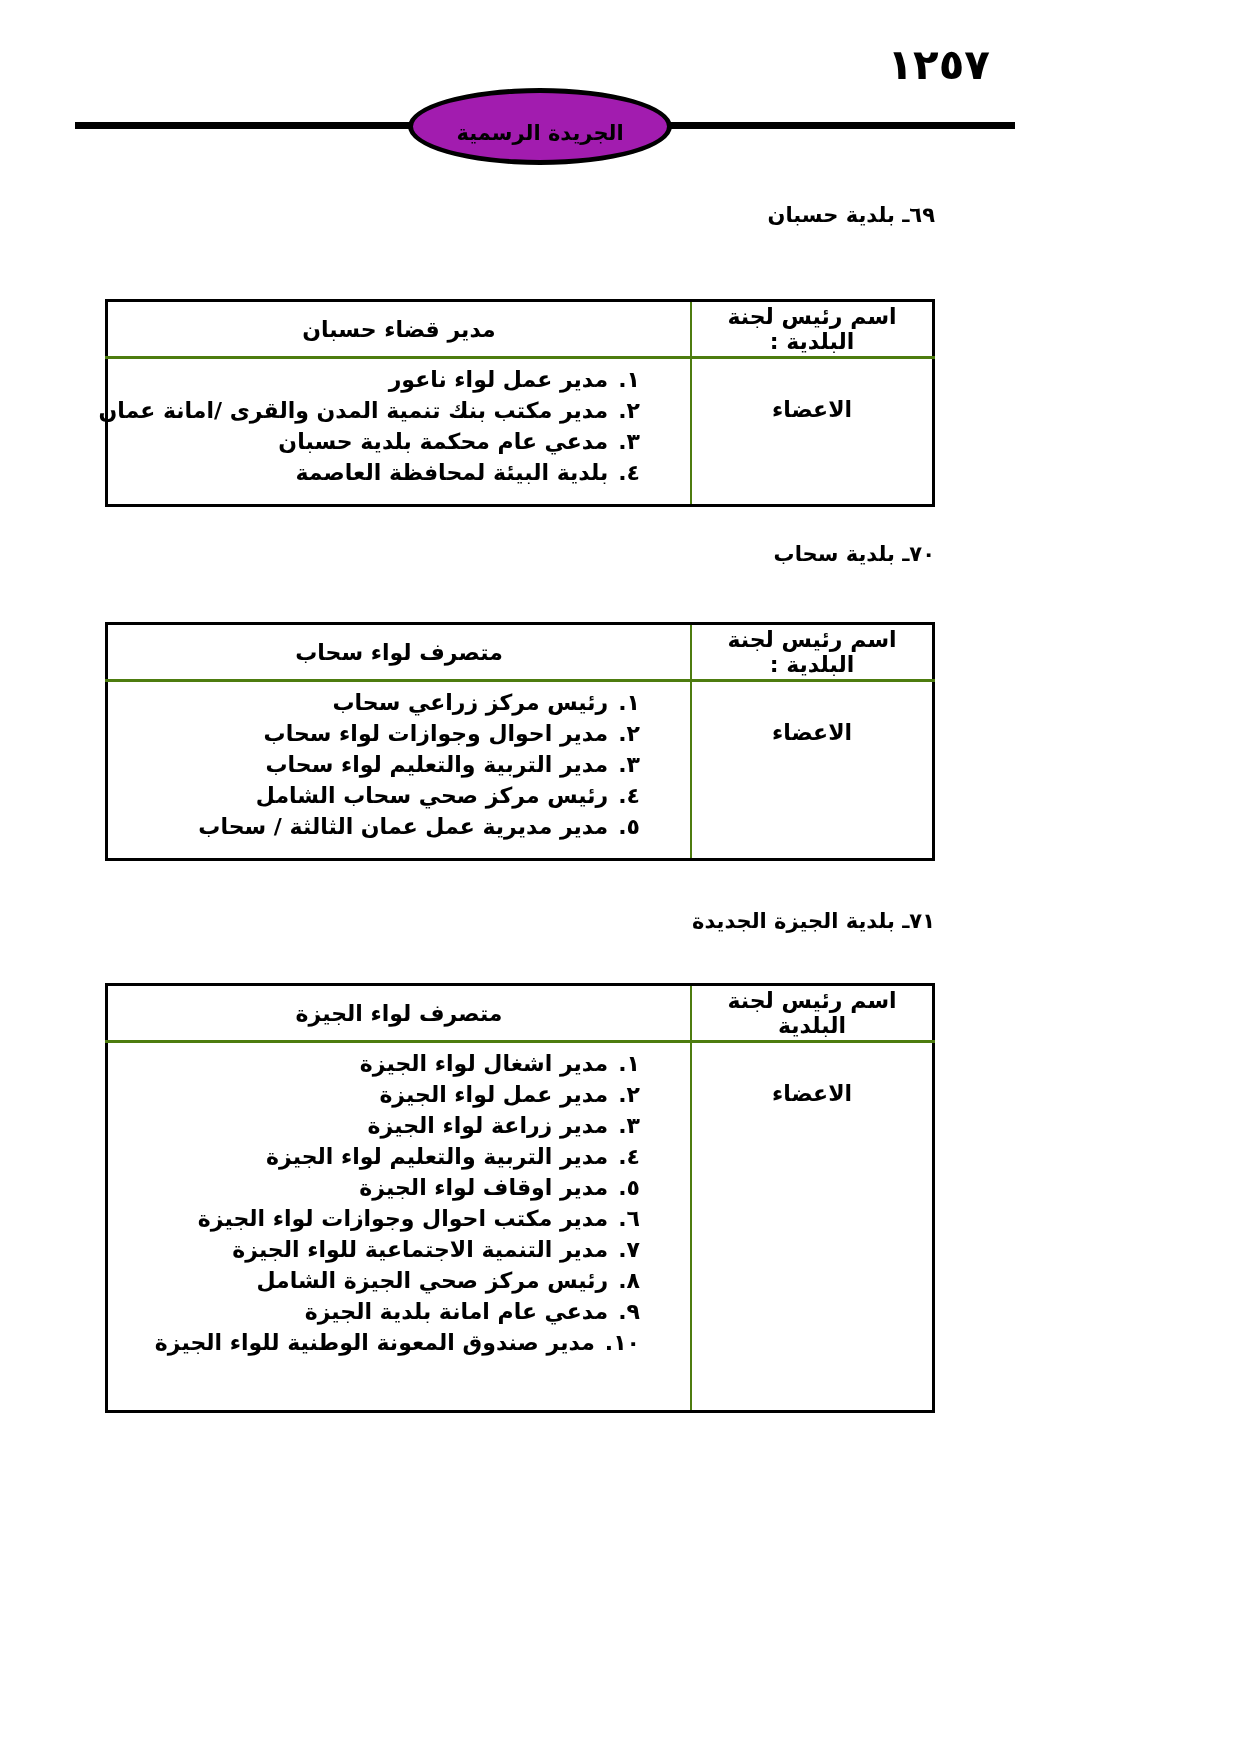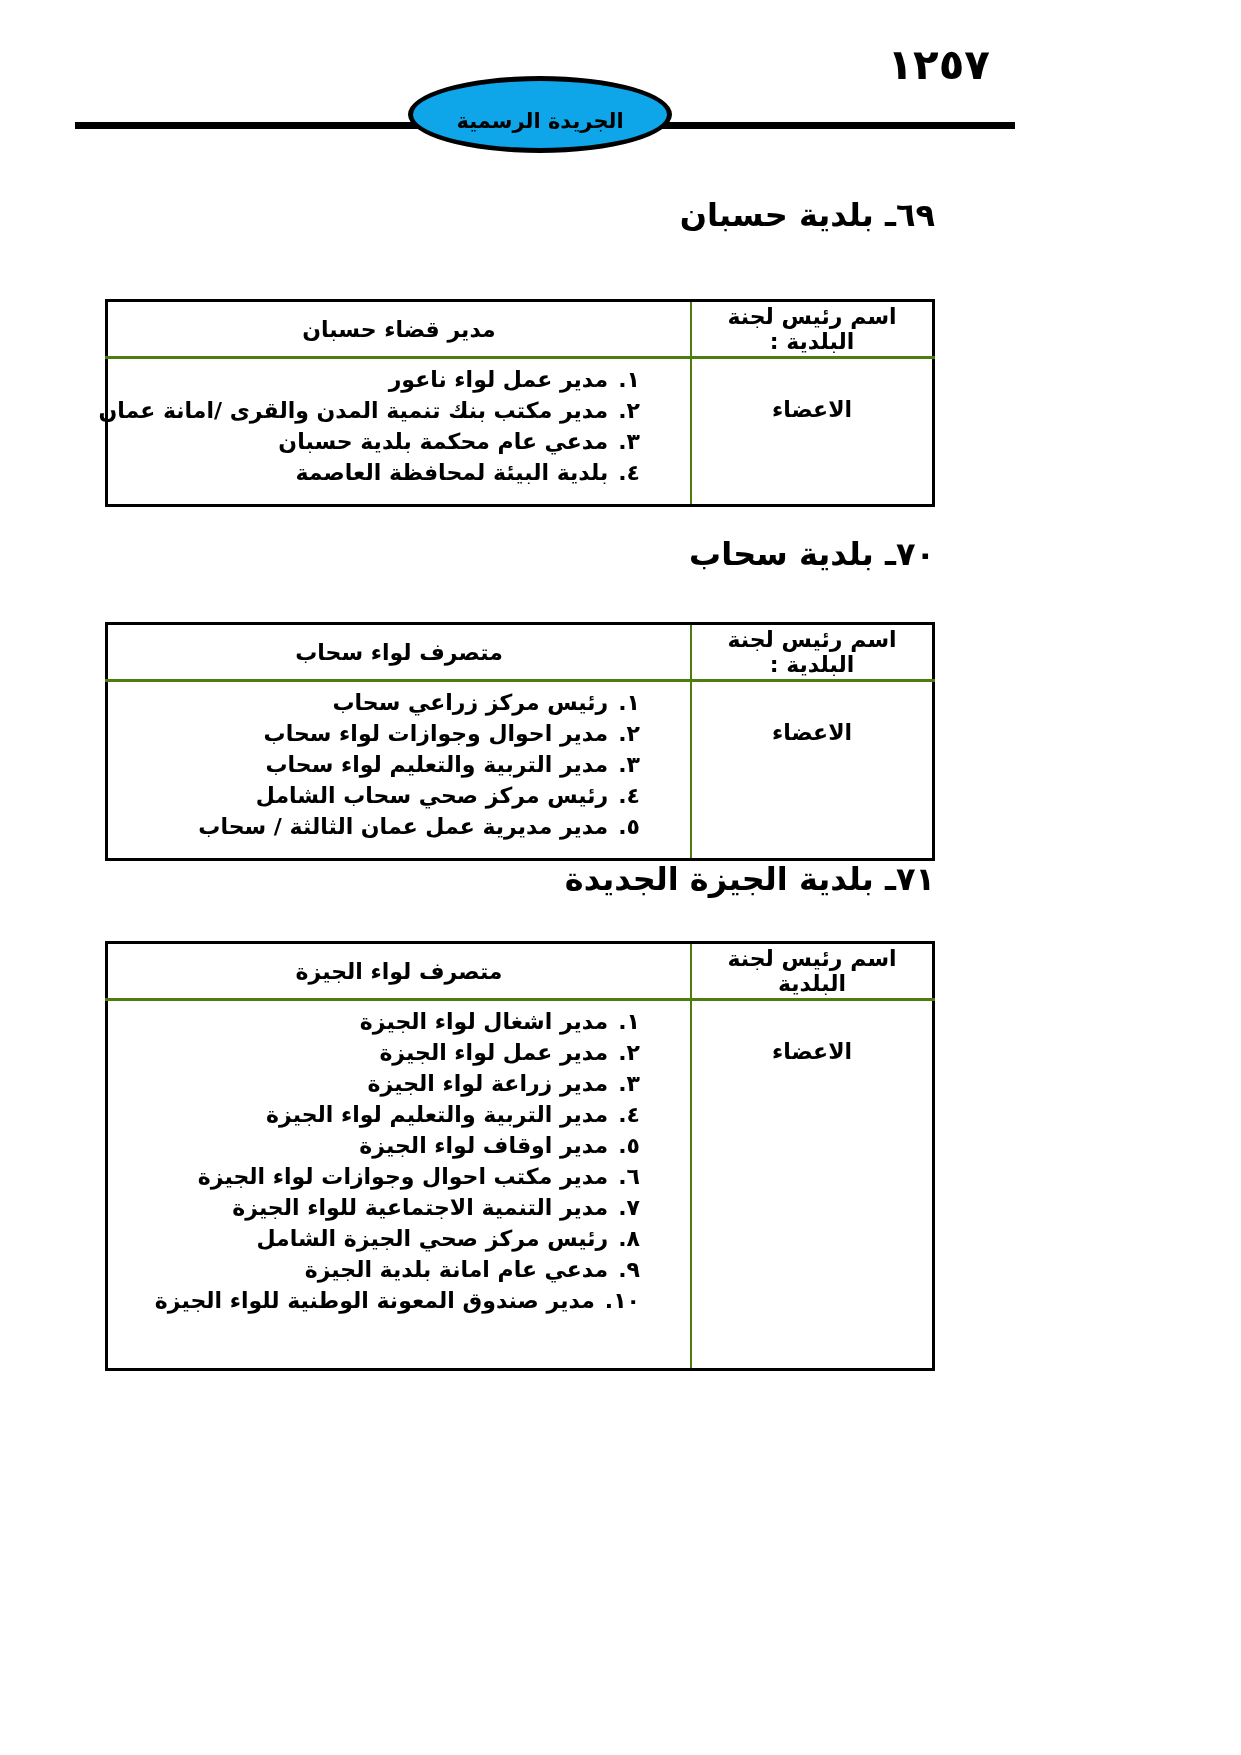--- a/index.html
+++ b/index.html
@@ -36,50 +36,50 @@
     position: absolute;
     top: 122px;
     left: 75px;
     width: 940px;
     height: 7px;
     background: #000;
     z-index: 1;
   }
   .banner-oval {
     position: absolute;
-    top: 76px;
+    top: 88px;
     left: 408px;
     width: 264px;
     height: 77px;
     box-sizing: border-box;
     border: 5px solid #000;
     border-radius: 50%;
-    background: #0ea5e9;
+    background: #a21caf;
     z-index: 2;
     display: flex;
     align-items: center;
     justify-content: center;
     padding-top: 12px;
   }
   .banner-text {
     font-size: 21px;
     white-space: nowrap;
   }
 
   
   .section-title {
     margin: 0 306px 0 0;
     text-align: right;
-    font-size: 32px;
+    font-size: 21px;
     line-height: 36px;
     font-weight: 700;
   }
   .title-69 { margin-top: 22px; }
   .title-70 { margin-top: 29px; }
-  .title-71 { }
+  .title-71 { margin-top: 42px; }
 
   
   .gov-table {
     border-collapse: collapse;
     table-layout: fixed;
     width: 810px;
     margin-right: 306px;
     border: 3px solid #000;
   }
   .t-1 { margin-top: 66px; }

